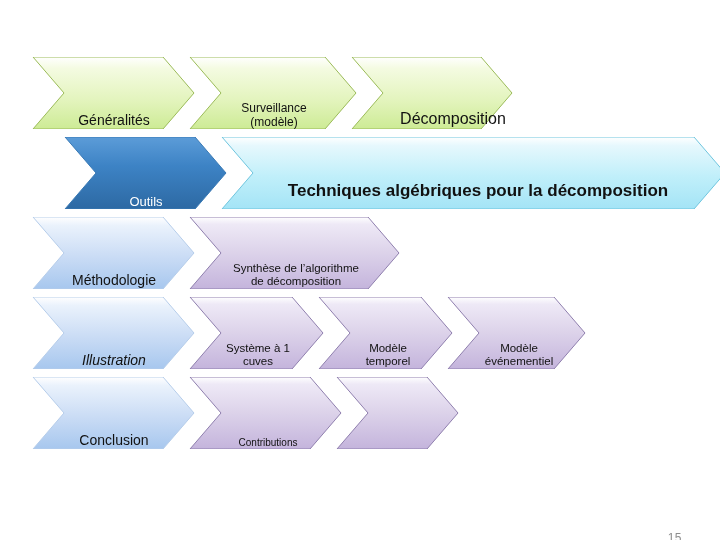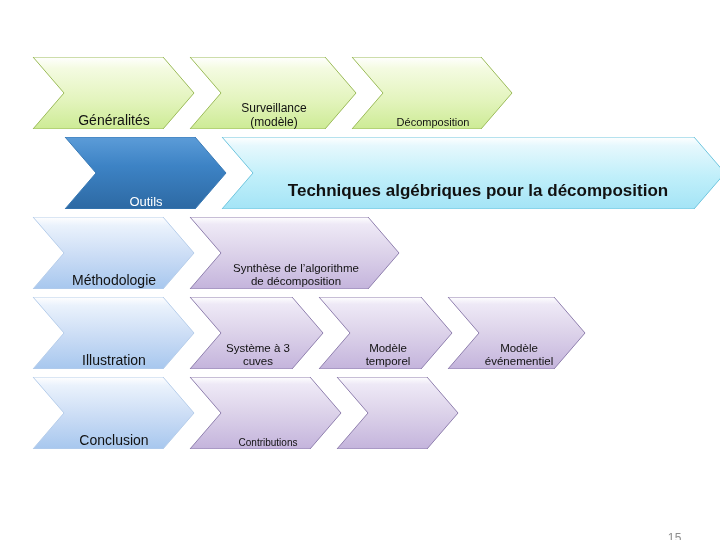--- a/index.html
+++ b/index.html
@@ -79,21 +79,21 @@
       <polygon points="190,0 325,0 356,36 325,72 190,72 221,36" fill="url(#grnG)" stroke="#9bbb59" stroke-width="1"></polygon>
       <polygon points="352,0 481,0 512,36 481,72 352,72 383,36" fill="url(#grnG)" stroke="#9bbb59" stroke-width="1"></polygon>
     </svg>
     <div class="chev t-dark" style="left:48px;width:132px;height:72px;font-size:14px;">
       <span class="lbl">Généralités</span>
     </div>
     <div class="chev t-dark" style="left:206px;width:136px;height:72px;font-size:12px;white-space:pre-line;">
       <span class="lbl">Surveillance
 (modèle)</span>
     </div>
-    <div class="chev t-dark" style="left:367px;width:132px;height:72px;font-size:11px;white-space:pre-line;">
+    <div class="chev t-dark" style="left:387px;width:132px;height:72px;font-size:16px;white-space:pre-line;">
       <span class="lbl">Décomposition</span>
     </div>
   </div>
 
   <div class="row" style="top:137px;height:72px;margin-left:32px;">
     <svg width="720" height="72" viewBox="0 0 720 72" style="position:absolute;left:0;top:0;">
       <defs>
         <linearGradient id="bluD" x1="0" y1="0" x2="0" y2="1">
           <stop offset="0%" stop-color="#5c9cd8"></stop>
           <stop offset="40%" stop-color="#3d83c5"></stop>
@@ -145,25 +145,25 @@
     </div>
   </div>
 
   <div class="row" style="top:297px;height:72px;">
     <svg width="720" height="72" viewBox="0 0 720 72" style="position:absolute;left:0;top:0;">
       <polygon points="33,0 163,0 194,36 163,72 33,72 64,36" fill="url(#blPa)" stroke="#b6cdea" stroke-width="1"></polygon>
       <polygon points="190,0 292,0 323,36 292,72 190,72 221,36" fill="url(#vioG)" stroke="#8f7fae" stroke-width="1"></polygon>
       <polygon points="319,0 421,0 452,36 421,72 319,72 350,36" fill="url(#vioG)" stroke="#8f7fae" stroke-width="1"></polygon>
       <polygon points="448,0 554,0 585,36 554,72 448,72 479,36" fill="url(#vioG)" stroke="#8f7fae" stroke-width="1"></polygon>
     </svg>
-    <div class="chev t-dark" style="left:48px;width:132px;height:72px;font-size:14px;">
+    <div class="chev t-dark" style="left:48px;width:132px;height:72px;font-size:14px;font-style:italic;">
       <span class="lbl">Illustration</span>
     </div>
     <div class="chev t-dark" style="left:206px;width:104px;height:72px;font-size:11.5px;white-space:pre-line;">
-      <span class="lbl">Système à 3
+      <span class="lbl">Système à 1
 cuves</span>
     </div>
     <div class="chev t-dark" style="left:336px;width:104px;height:72px;font-size:11.5px;white-space:pre-line;">
       <span class="lbl">Modèle
 temporel</span>
     </div>
     <div class="chev t-dark" style="left:464px;width:110px;height:72px;font-size:11.5px;white-space:pre-line;">
       <span class="lbl">Modèle
 événementiel</span>
     </div>

